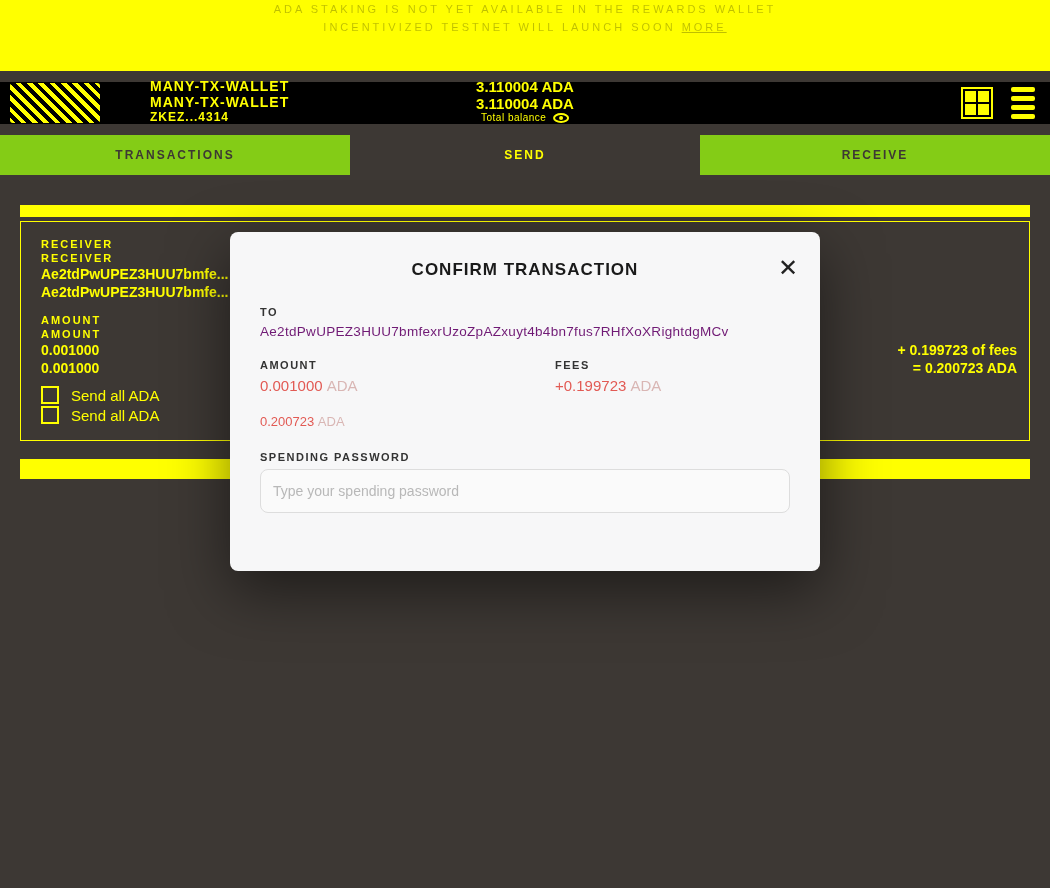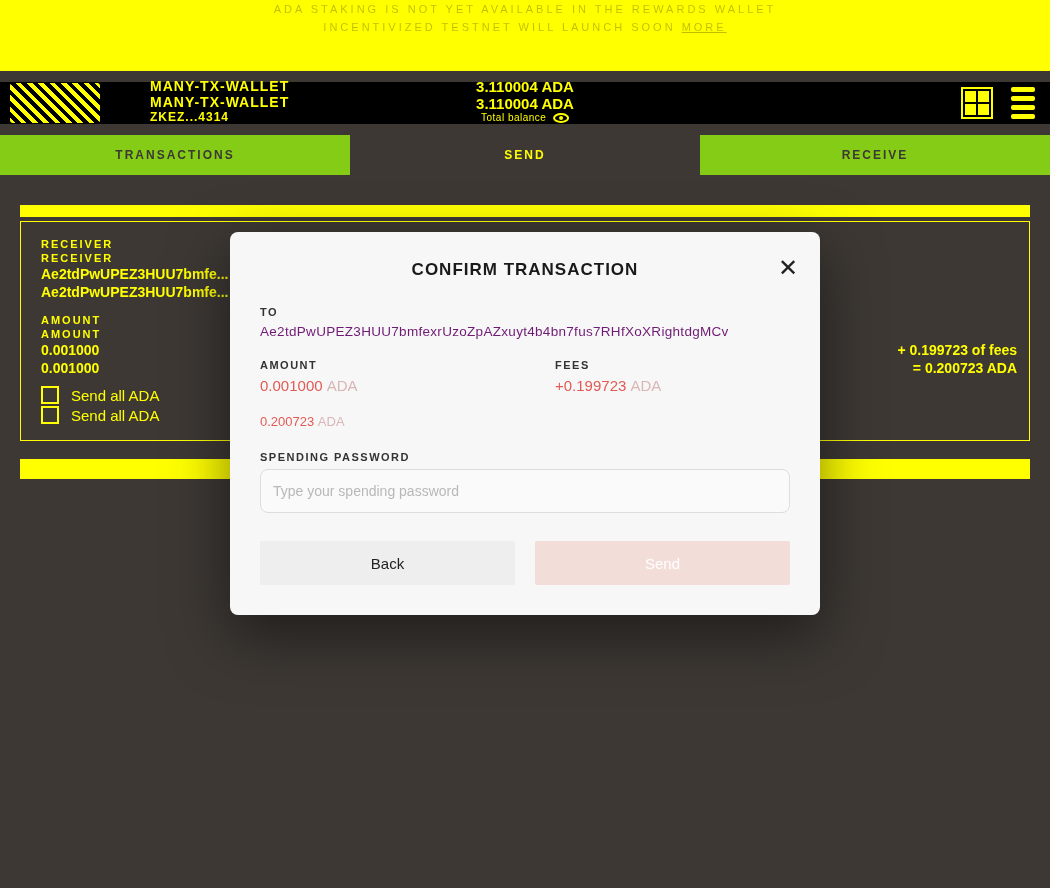--- a/index.html
+++ b/index.html
@@ -415,18 +415,14 @@
     <div class="total-row">
       <div class="total-val">
         <span>0.200723</span>
         <span class="u">ADA</span>
       </div>
     </div>
 
     <div class="small-label">SPENDING PASSWORD</div>
     <input type="password" class="pw-input" placeholder="Type your spending password" style="">
 
-    <div class="btn-row">
-      <button class="btn btn-back">Back</button>
-      <button class="btn btn-send">Send</button>
-    </div>
   </div>
 </div>
 
 </body></html>

